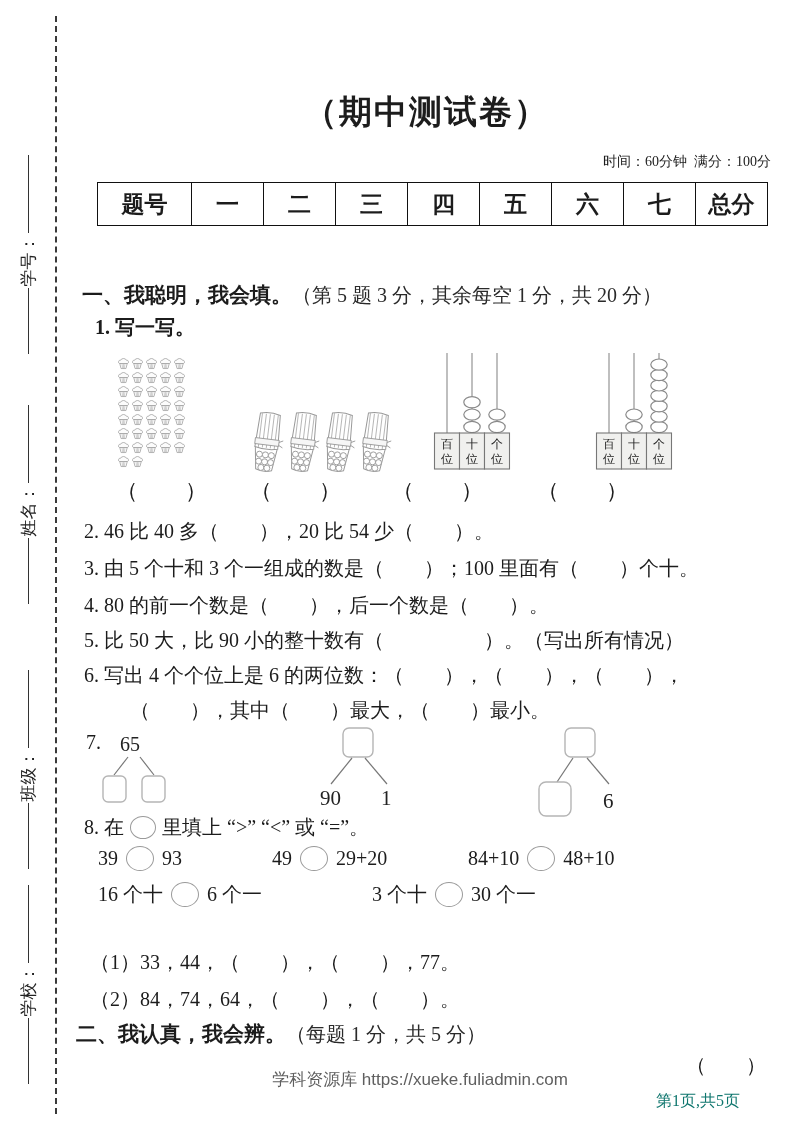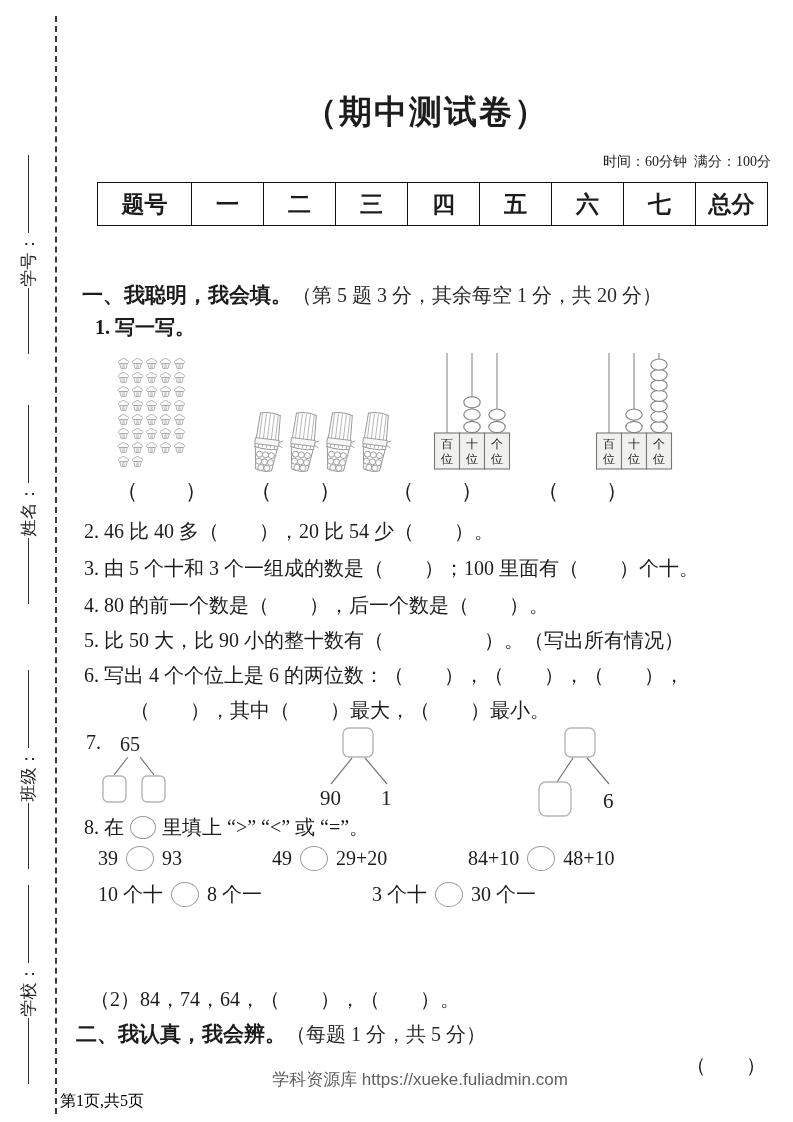--- a/index.html
+++ b/index.html
@@ -43,21 +43,21 @@
   #bundles{display:flex; gap:2px;}
   
   .cmp{display:flex; align-items:center; gap:8px; font-size:20px;text-align:right;}
   .cmp-circle{display:inline-block; width:26px; height:23px;
     border:1.4px solid #9a9a9a; border-radius:50%; background:#fff;}
   .lead-circle{width:24px; height:21px;}
   #q8-head{display:flex; align-items:center; gap:6px;}
   
   #watermark{top:1068px; left:60px; width:720px; text-align:center; font-size:17px;
     color:#5f5f5f; font-family:"Liberation Sans","DejaVu Sans",sans-serif;}
-  #page-num{top:1091px; left:60px; width:680px; text-align:left; font-size:16px; color:#000000;}
+  #page-num{top:1091px; left:60px; width:680px; text-align:right; font-size:16px; color:#0f766e;}
 </style>
 </head>
 <body>
 
 <div id="page">
 
   <div id="cut-line"></div>
 
   <div class="side-group" style="top:243px;">
     <span class="uline u1"></span>
@@ -490,30 +490,31 @@
     <span>49</span>
     <span class="cmp-circle"></span>
     <span>29+20</span>
   </div>
   <div class="abs cmp" style="top:846px; left:468px;">
     <span>84+10</span>
     <span class="cmp-circle"></span>
     <span>48+10</span>
   </div>
   <div class="abs cmp" style="top:881px; left:98px;">
-    <span>10 个十</span>
+    <span>16 个十</span>
     <span class="cmp-circle"></span>
-    <span>8 个一</span>
+    <span>6 个一</span>
   </div>
   <div class="abs cmp" style="top:881px; left:372px;">
     <span>3 个十</span>
     <span class="cmp-circle"></span>
     <span>30 个一</span>
   </div>
 
+  <div class="abs q pre" style="top:949px; left:90px;">（1）33，44，（　　），（　　），77。</div>
   <div class="abs q pre" style="top:986px; left:90px;">（2）84，74，64，（　　），（　　）。</div>
 
   <div class="abs sec-head" style="top:1020px; left:76px;">
     <b>二、我认真，我会辨。</b><span class="note">（每题 1 分，共 5 分）</span>
   </div>
   <div class="abs q" style="top:1052px; left:686px;">（　　）</div>
 
   <div id="watermark" class="abs">学科资源库 https://xueke.fuliadmin.com</div>
   <div id="page-num" class="abs">第1页,共5页</div>
 

